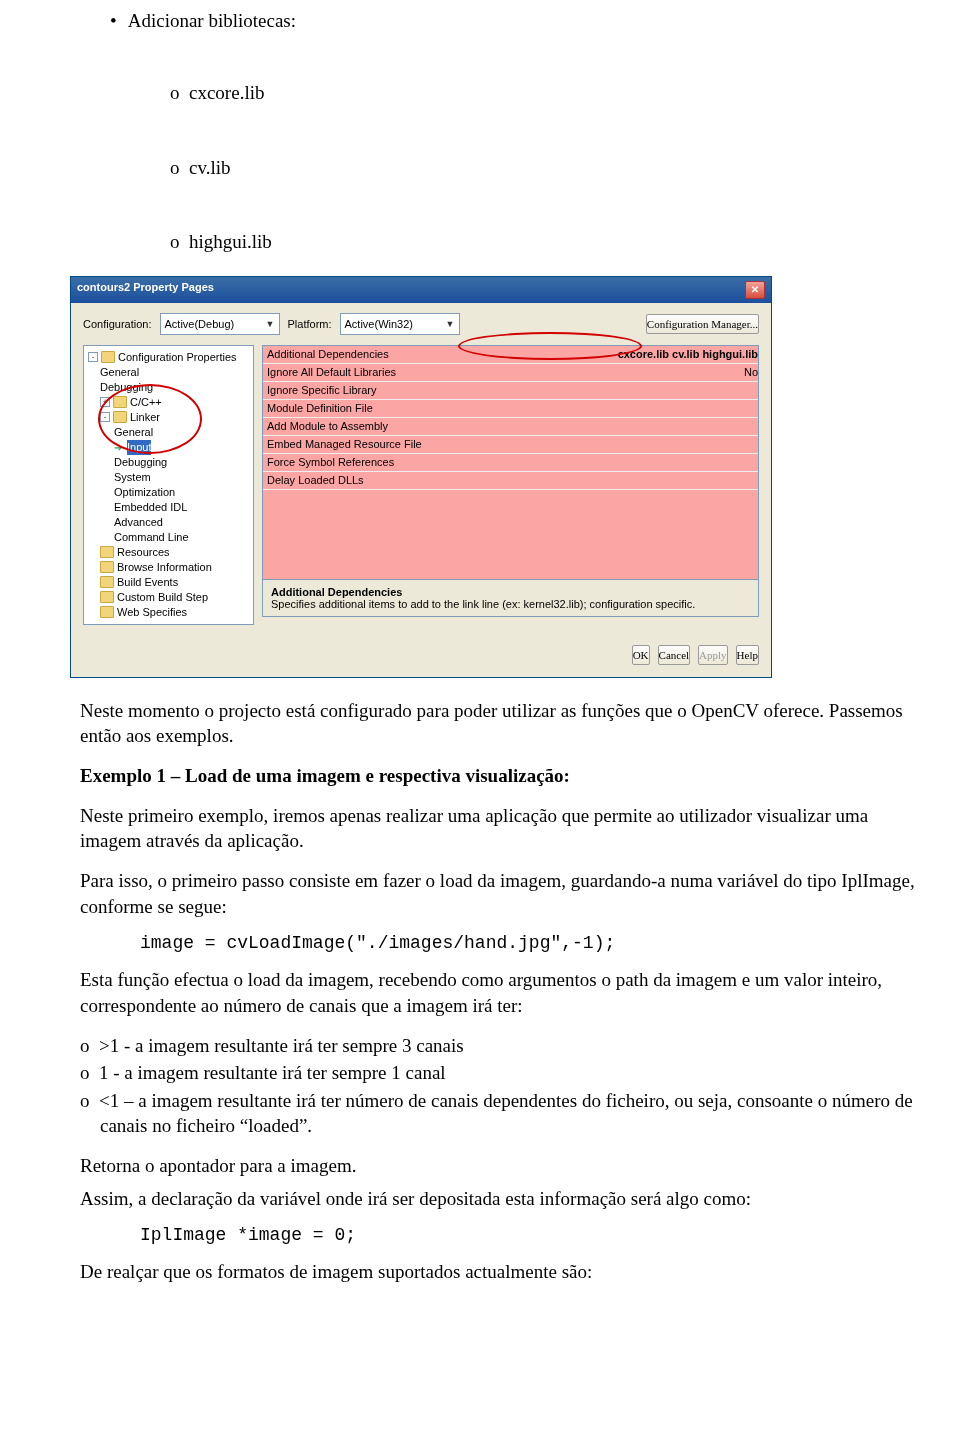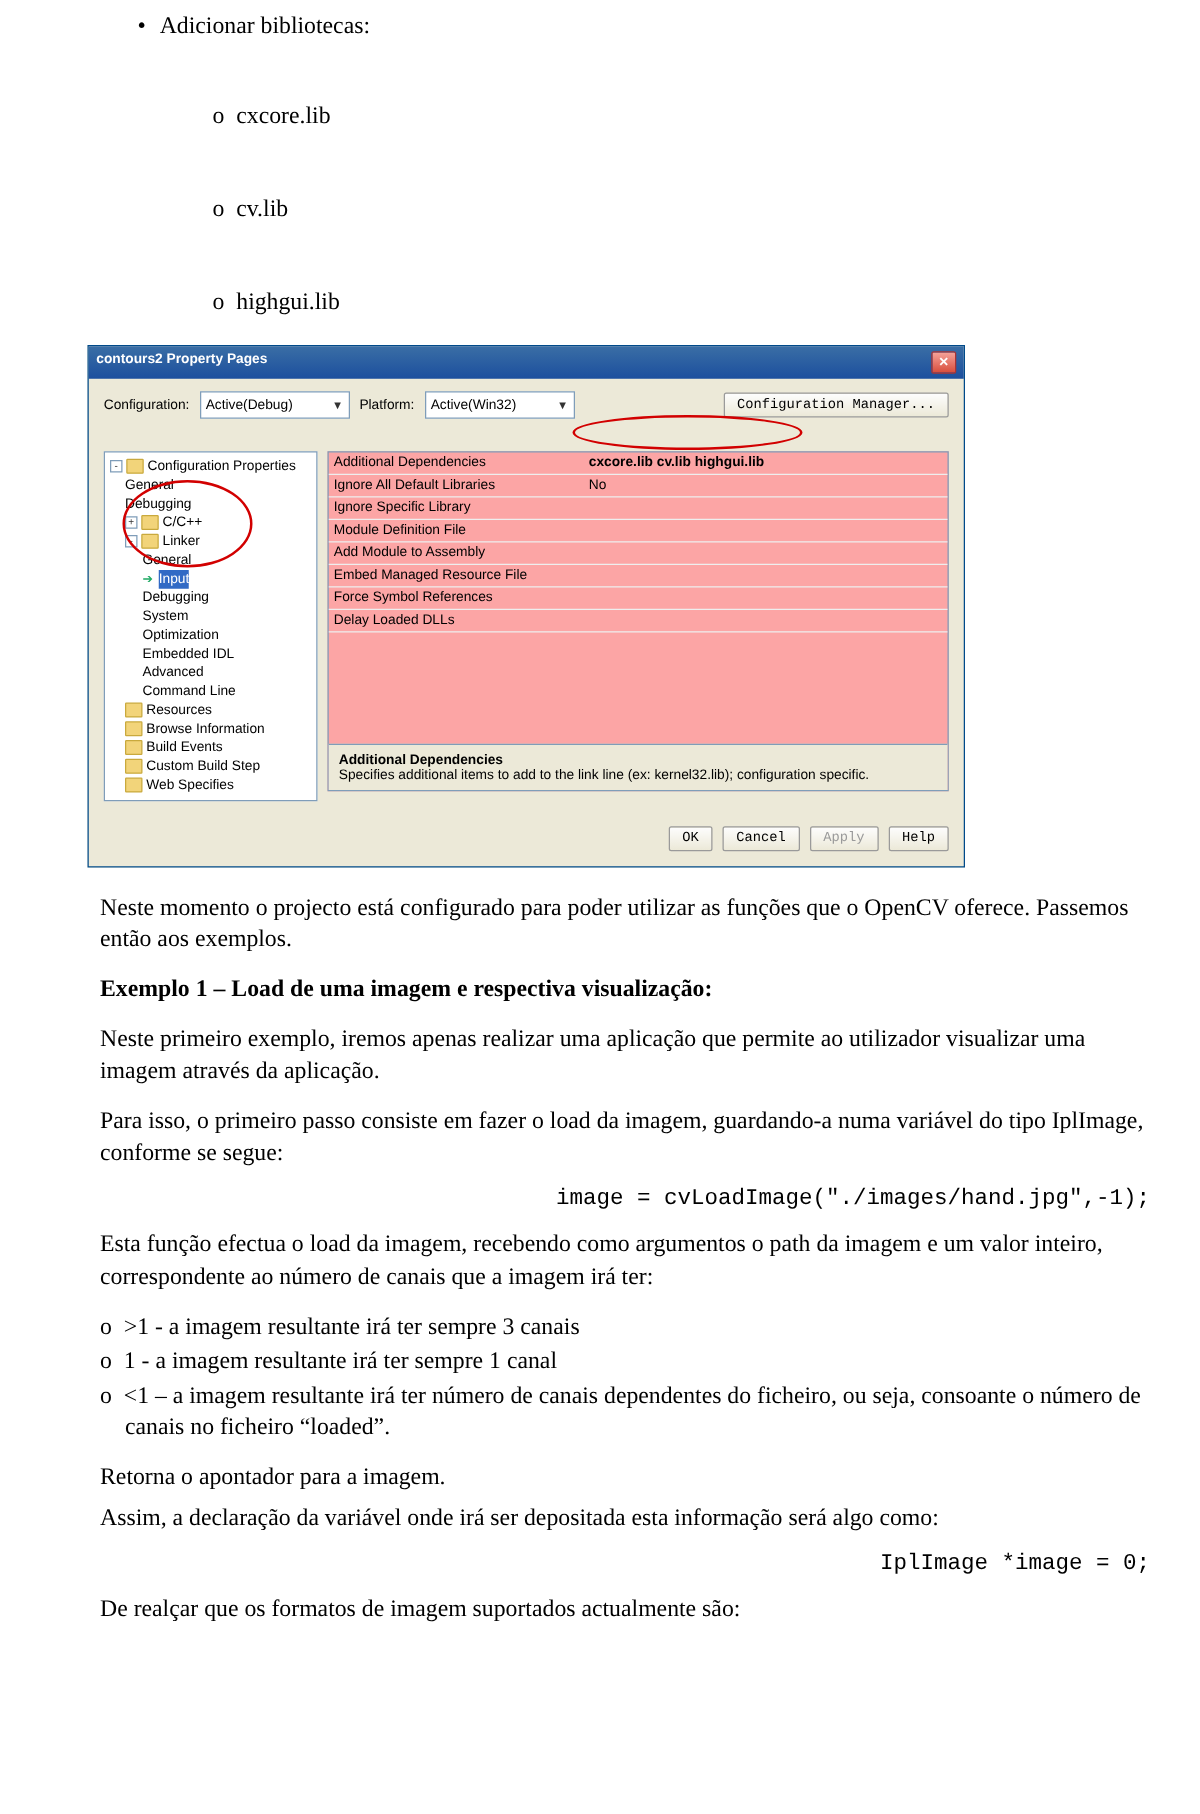--- a/index.html
+++ b/index.html
@@ -39,32 +39,32 @@
   .titlebar .closebox {
     background: linear-gradient(#f5a299,#d84d3c);
     color:#fff;
     width:18px; height:16px;
     display:flex; align-items:center; justify-content:center;
     border:1px solid #a33;
     border-radius:2px;
     font-size:10px;
   }
   .dlg-body { padding: 10px 12px 12px 12px; }
-  .toprow { display:flex; gap:8px; align-items:center; white-space:nowrap; margin-bottom:26px; }
+  .toprow { display:flex; gap:8px; align-items:center; white-space:nowrap; margin-bottom:10px; }
   .combo {
     background:#fff; border:1px solid #7f9db9;
     height:18px; padding:1px 4px; display:flex; align-items:center; justify-content:space-between;
     min-width:110px;
   }
   .combo .chev { font-size:9px; color:#333; }
   .winbtn {
     background:linear-gradient(#fdfdfd,#ece9d8);
     border:1px solid #9a9a9a;
-    padding:2px 10px;
-    font-family:Liberation Mono, monospace;
+    padding:2px 0;
+    font-family:Liberation Serif, serif;
     font-size:11px;
     border-radius:2px;
     height:20px;
     box-sizing:border-box;
     display:inline-flex; align-items:center;
   }
   .panels { display:flex; gap:8px; }
   .tree {
     background:#fff; border:1px solid #7f9db9;
     width:165px; height:270px; padding:4px 2px;
@@ -77,40 +77,40 @@
   .folder-icon { width:12px; height:10px; background:#f2d47a; border:1px solid #c9a93d; display:inline-block; border-radius:1px;}
   .box-icon { width:8px; height:8px; border:1px solid #7f9db9; display:inline-block; background:#fff; font-size:8px; line-height:8px; text-align:center; color:#333;}
   .arrow-icon { color:#2a6; font-size:10px; display:inline-block; width:10px;}
   .grid {
     background:#fca5a5; border:1px solid #7f9db9;
     flex:1; height:270px; display:flex; flex-direction:column;
   }
   .grid-rows { flex:1; }
   .grow { display:flex; border-bottom:1px solid #eee; height:17px; align-items:center; }
   .grow .c1 { width:200px; padding-left:4px; }
-  .grow .c2 { flex:1; padding-left:4px; }
+  .grow .c2 { flex:1; padding-left:4px;text-align:right; }
   .bold { font-weight:bold; }
   .desc-box { border-top:1px solid #7f9db9; background:#ece9d8; padding:6px 8px; font-size:11px; }
   .dlg-buttons { display:flex; justify-content:flex-end; gap:8px; margin-top:20px; }
   .disabled { color:#9a9a9a; }
 
   .ellipse1 {
     position:absolute; border:2px solid #d20000; border-radius:50%;
     width:100px; height:66px; pointer-events:none;
   }
   .ellipse2 {
     position:absolute; border:2px solid #d20000; border-radius:50%;
     width:180px; height:24px; pointer-events:none;
   }
   .dlg-rel { position:relative; }
 
   
   p { margin: 14px 0; line-height:1.35; }
   .bold-para { font-weight:bold; }
-  .code { font-family: "Courier New", monospace; font-size:18px; margin-left:22px;text-align:right; }
+  .code { font-family: "Courier New", monospace; font-size:18px; margin-left:60px; }
   .opt-list { }
   .opt-list > div { text-indent:-20px; padding-left:20px; line-height:1.35; margin:2px 0; }
 </style>
 </head>
 <body>
 
 <div class="bullet-main">
   <span class="dot">•</span>
   <span>Adicionar bibliotecas:</span>
 </div>

